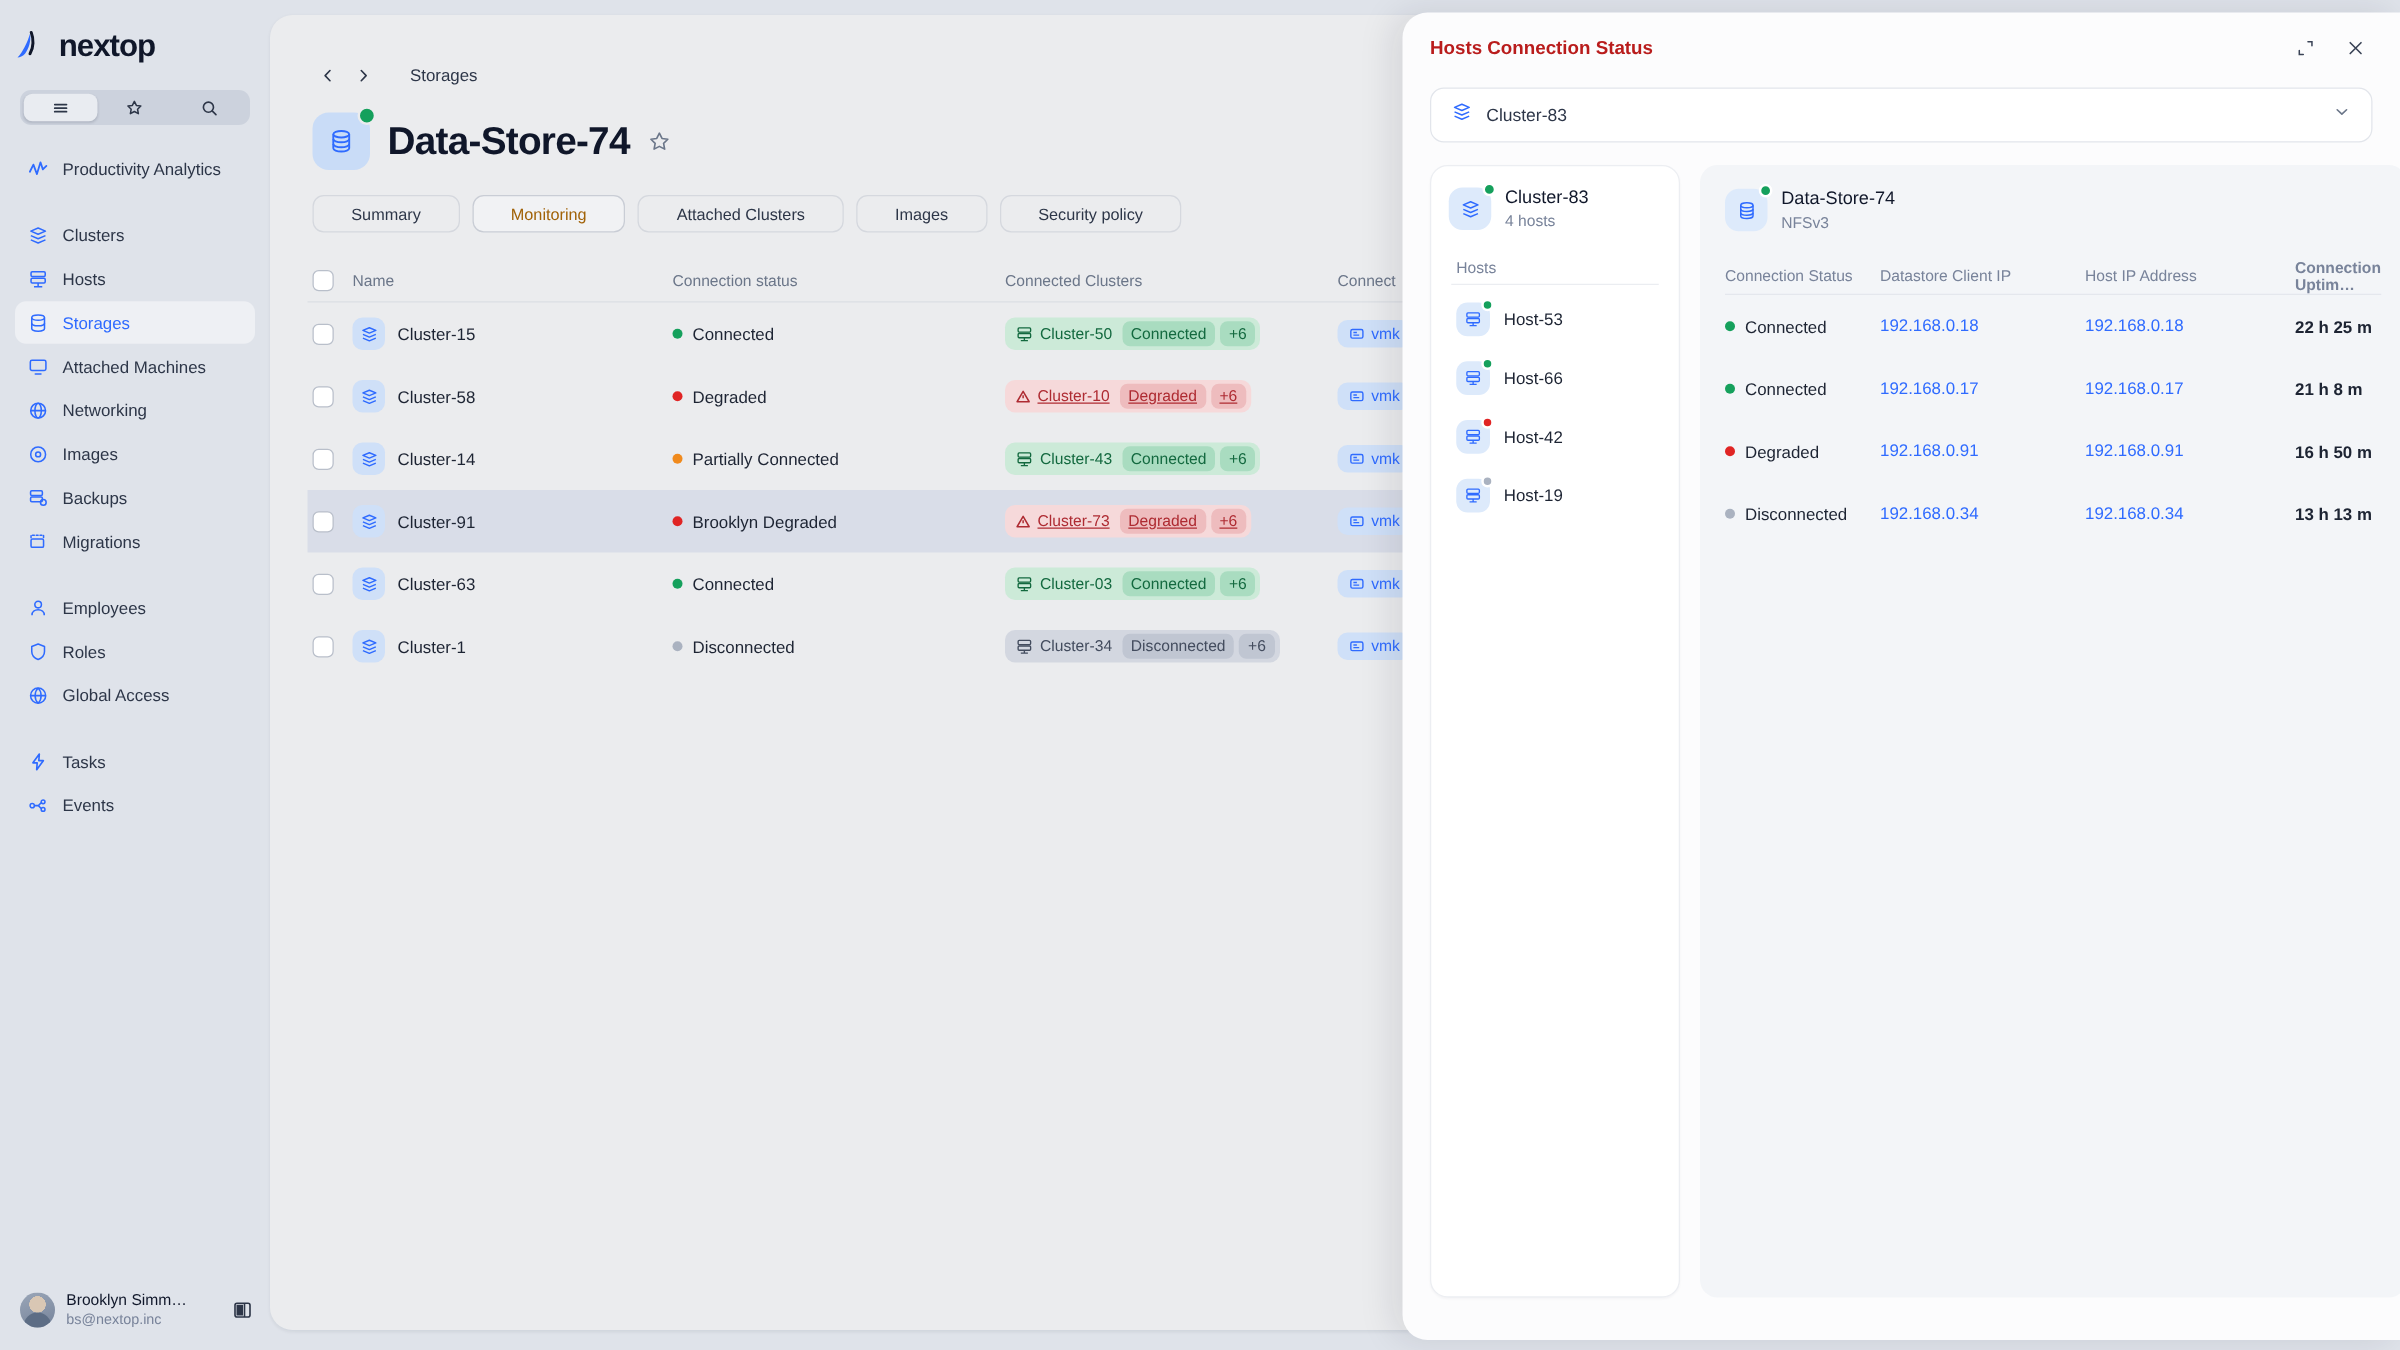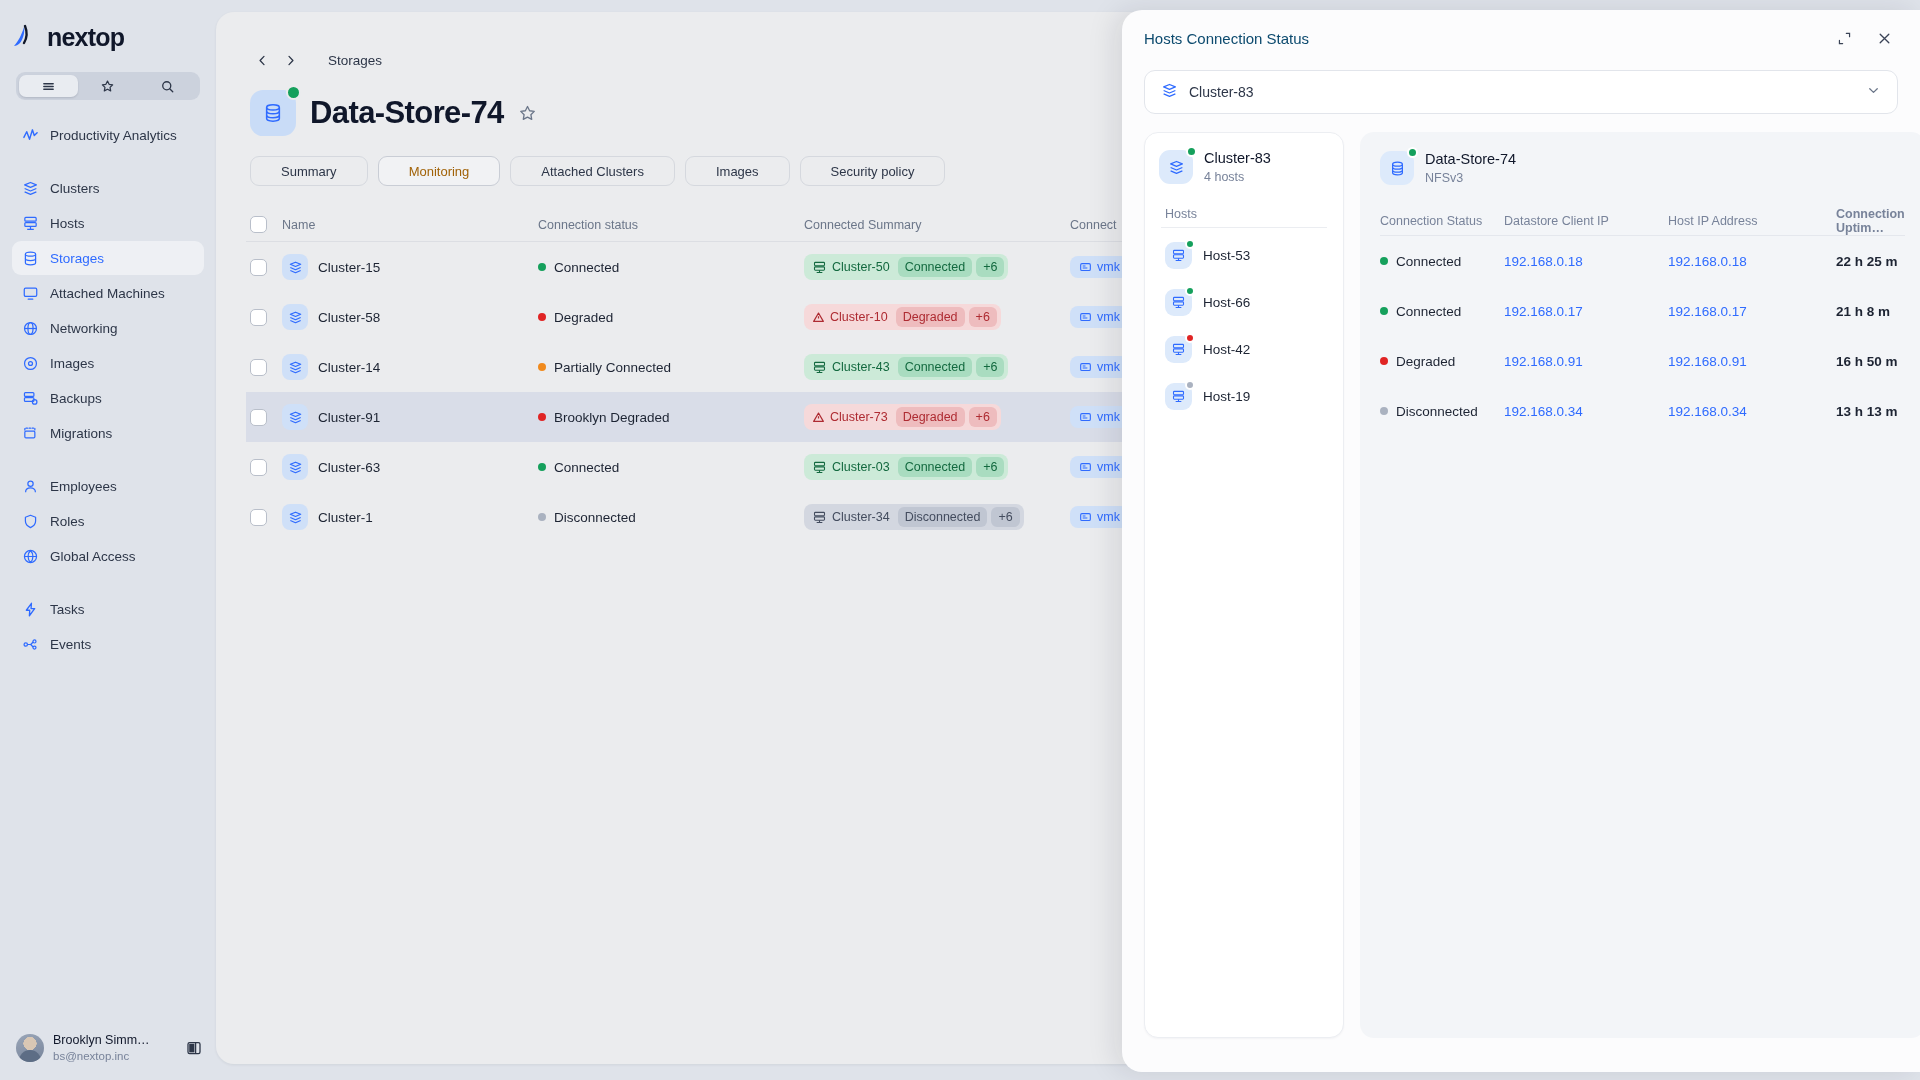--- a/index.html
+++ b/index.html
@@ -127,41 +127,41 @@
   .sdot { width: 8px; height: 8px; border-radius: 50%; flex: none; }
   .grp {
     display: inline-flex; align-items: center; gap: 4px; border-radius: 8px;
     padding: 3px 4px; font-size: 12.5px;
   }
   .grp .g-name { display: inline-flex; align-items: center; gap: 5px; padding: 2px 4px; }
   .grp .g-pill { border-radius: 6px; padding: 3px 7px; }
   .grp .g-more { border-radius: 6px; padding: 3px 7px; }
   .grp.green { background: #ccead8; color: #13693f; }
   .grp.green .g-pill, .grp.green .g-more { background: #a9dcc0; }
-  .grp.red { background: #f6d9da; color: #ae2b32; }
+  .grp.red { background: #f6d9da; color: #ae2b32; text-decoration: underline; }
   .grp.red .g-pill, .grp.red .g-more { background: #eebcbe; }
   .grp.grey { background: #d3d7e0; color: #434c5e; }
   .grp.grey .g-pill, .grp.grey .g-more { background: #c0c6d2; }
   .vmk {
     display: inline-flex; align-items: center; gap: 5px; border-radius: 8px;
     background: #cfe0f8; color: #2f6bff; font-size: 12.5px; padding: 4px 9px;
   }
 
   
   .panel {
     position: absolute; left: 1122px; top: 10px;
     width: 798px; height: 1062px;
     background: #fcfcfd; border-radius: 20px 0 0 20px;
     box-shadow: -8px 0 28px rgba(16,23,42,.10);
     overflow: hidden;
   }
   .panel-head {
     display: flex; align-items: center; height: 56px; padding: 0 26px 0 22px;
   }
-  .panel-title { font-size: 15px; font-weight: 400; color: #0c4a6e; }
+  .panel-title { font-size: 15px; font-weight: 700; color: #b91c1c; }
   .panel-actions { margin-left: auto; display: flex; align-items: center; gap: 20px; }
   .pa-btn { width: 20px; height: 20px; cursor: pointer; display: flex; align-items: center; justify-content: center; }
 
   .selector {
     margin: 4px 22px 0 22px; height: 44px; border-radius: 11px;
     border: 1px solid #e2e5eb; background: #fff;
     display: flex; align-items: center; padding: 0 16px; gap: 11px; cursor: pointer;
   }
   .sel-text { font-size: 14px; color: #2d3648; }
   .sel-caret { margin-left: auto; }
@@ -465,21 +465,21 @@
       <div class="tab">Security policy</div>
     </div>
 
     <div class="tbl">
       <div class="tbl-head">
         <div class="c-check">
           <span class="chk"></span>
         </div>
         <div class="c-name th">Name</div>
         <div class="c-status th">Connection status</div>
-        <div class="c-clusters th">Connected Summary</div>
+        <div class="c-clusters th">Connected Clusters</div>
         <div class="c-conn th">Connect</div>
       </div>
 
       <div id="rows">
           <div class="tbl-row">
             <div class="c-check">
               <span class="chk"></span>
             </div>
             <div class="c-name">
               <span class="row-ico">

